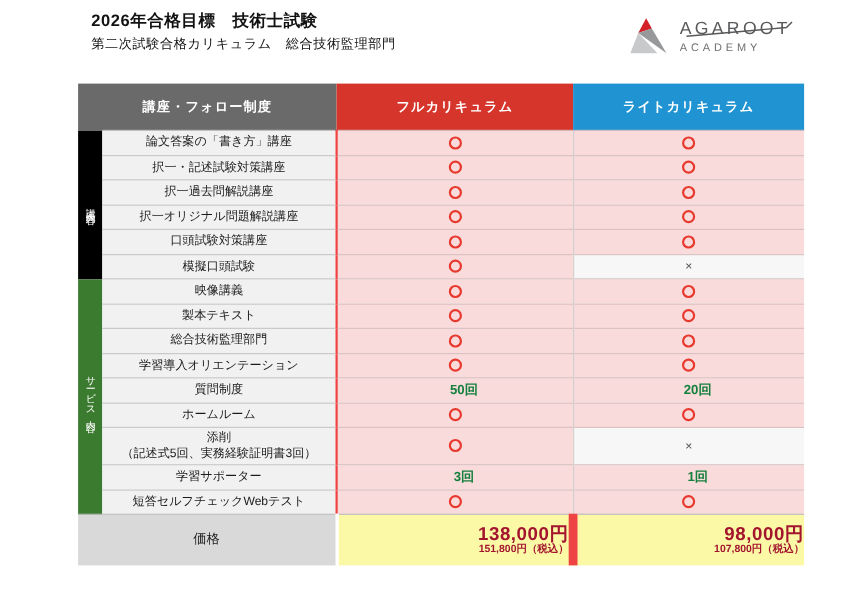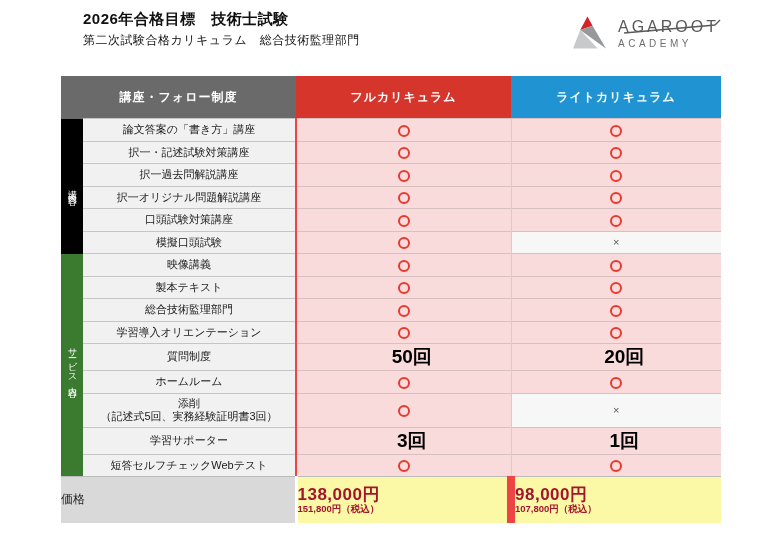--- a/index.html
+++ b/index.html
@@ -15,21 +15,21 @@
 
   
   .logo { position:absolute; left:572px; top:13px; width:155px; height:44px; display:flex; align-items:flex-start; }
   .logo-mark { width:37px; height:36px; margin-top:2px; }
   .logo-text { margin-left:9px; margin-top:6px; }
   .brand { position:relative; font-size:16px; letter-spacing:3px; color:#58595b; line-height:1; }
   .brand svg.strike { position:absolute; left:0; top:0; width:104%; height:100%; overflow:visible; }
   .academy { font-size:10px; letter-spacing:3.5px; color:#6d6e71; margin-top:3px; }
 
   
-  table.cmp { position:absolute; left:61px; top:76px; width:660px;
+  table.cmp { position:absolute; left:71px; top:76px; width:660px;
     border-collapse:collapse; table-layout:fixed; }
   th { height:42px; font-size:12px; font-weight:bold; color:#fff; letter-spacing:1px; padding:0; }
   .h-feat  { background:#6a6a6a; }
   .h-full  { background:#d6352b; }
   .h-light { background:#2094d2; }
 
   tr.r      { height:22.5px; }
   tr.r-tall { height:34px; }
   tr.price-row { height:46px; }
 
@@ -42,25 +42,25 @@
 
   td.feat { background:#f1f1f1; font-size:11px; color:#1a1a1a; text-align:center;
             border-top:1px solid #c6c6c6; border-right:2px solid #ef4444;
             white-space:pre-line; line-height:1.2; }
   td.val  { background:#fadbdb; text-align:center; vertical-align:middle;
             border-top:1px solid #d8c0c0; }
   td.v-light { border-left:1px solid #cfcfcf; }
   td.na  { background:#f7f7f7; color:#555; font-size:11px; }
   .ring  { display:inline-block; width:8px; height:8px; border:2.5px solid #e8392e;
            border-radius:50%; vertical-align:middle; }
-  .count { color:#000000; font-weight:bold; font-size:19px;padding-left:16px; }
+  .count { color:#15803d; font-weight:bold; font-size:12px;padding-left:16px; }
 
-  td.price-label { background:#d9d9d9; font-size:12px; color:#222;
+  td.price-label { background:#d9d9d9; text-align:center; font-size:12px; color:#222;
                    border-top:1px solid #bbb; border-right:3px solid #fff; }
-  td.price-cell  { background:#fbf9a6; text-align:left; vertical-align:middle;
+  td.price-cell  { background:#fbf9a6; text-align:right; vertical-align:middle;
                    border-top:1px solid #bbb; }
   td.price-cell.pc-light { border-left:8px solid #ef4444; }
   .amount { font-size:17px; font-weight:bold; color:#a3152e; line-height:1.15; letter-spacing:.5px; }
   .tax    { font-size:9.5px; font-weight:bold; color:#a3152e; line-height:1.1; }
 </style>
 </head>
 <body>
 
 <div class="titleblock">
   <div class="title">2026年合格目標　技術士試験</div>

